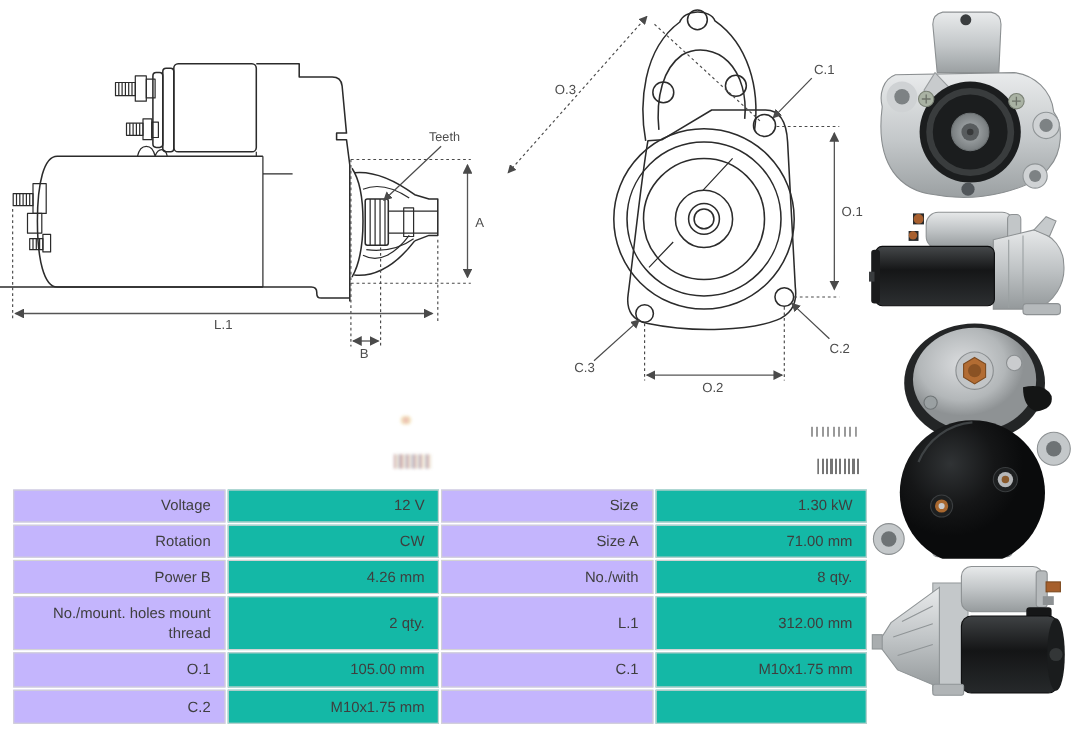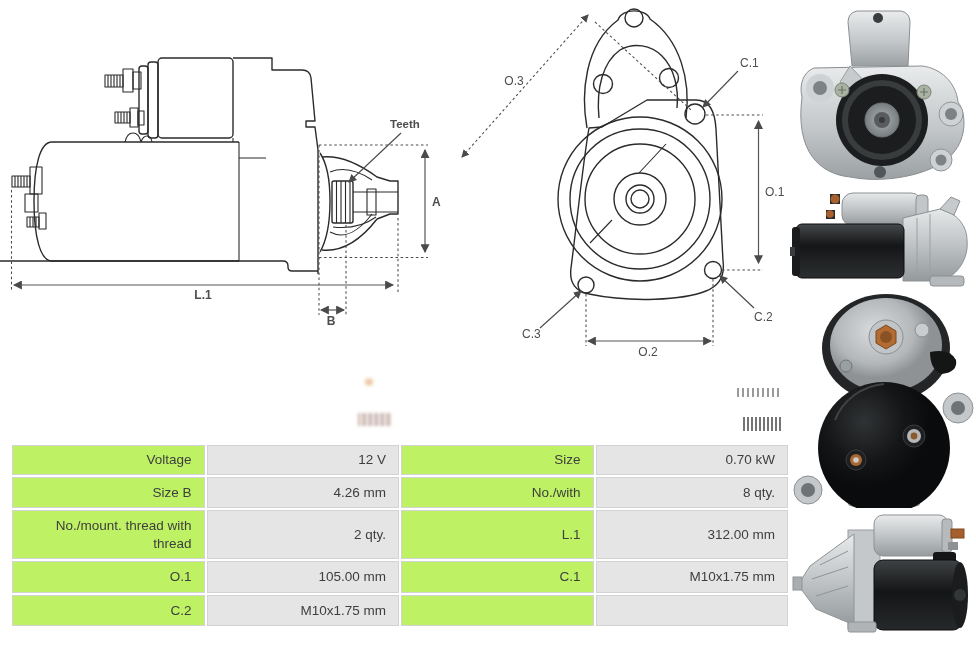--- a/index.html
+++ b/index.html
@@ -3,21 +3,21 @@
 <meta charset="utf-8">
 <style>
   html,body{margin:0;padding:0;}
   body{
     width:976px;height:664px;position:relative;background:#fff;
     font-family:"Liberation Sans",sans-serif;overflow:hidden;
   }
   .abs{position:absolute;}
 
   
-  .drawing-side{left:0;top:0;width:450px;height:340px;font-weight:bold;}
+  .drawing-side{left:0;top:0;width:450px;height:340px;}
   .drawing-front{left:450px;top:0;width:340px;height:375px;}
   svg .outline{fill:none;stroke:#2b2b2b;stroke-width:1.4;stroke-linejoin:round;}
   svg .outline-thin{fill:none;stroke:#2b2b2b;stroke-width:1.1;stroke-linejoin:round;}
   svg .dim{fill:none;stroke:#555;stroke-width:1.2;}
   svg .dot{fill:none;stroke:#4a4a4a;stroke-width:1.05;stroke-dasharray:2.5 2.6;}
   svg .leader{fill:none;stroke:#4a4a4a;stroke-width:1.1;}
   svg text.dimlbl{fill:#4d4d4d;font-size:12px;font-family:"Liberation Sans",sans-serif;}
   svg text.small{font-size:11.5px;}
 
   
@@ -47,22 +47,22 @@
   
   .spec-table{left:10px;top:443px;width:780px;}
   table.spec{width:100%;border-collapse:separate;border-spacing:2px;table-layout:fixed;}
   table.spec td{
     border:1px solid #d3d3d3;
     font-size:13.5px;color:#3e3e3e;
     text-align:right;vertical-align:middle;
     padding:2px 12px;line-height:1.32;
     overflow:hidden;
   }
-  td.lbl{background:#bef264;}
-  td.val{background:#e5e5e5;}
+  td.lbl{background:#c4b5fd;}
+  td.val{background:#14b8a6;}
   tr.h24 td{height:24px;} tr.h25 td{height:25px;}
   tr.h43 td{height:43px;} tr.h26 td{height:26px;}
 </style>
 </head>
 <body>
 
 <div class="abs drawing-side">
 <svg width="450" height="340" viewBox="0 0 450 340">
   <defs>
     <marker id="ahS" viewBox="0 0 8 8" refX="7" refY="4" markerWidth="7.5" markerHeight="7.5" orient="auto-start-reverse">
@@ -324,30 +324,36 @@
 <div class="smudge smudge-c"></div>
 <div class="smudge smudge-d"></div>
 
 <div class="abs spec-table">
 <table class="spec">
   <tbody>
     <tr class="h24">
       <td class="lbl">Voltage</td>
       <td class="val">12 V</td>
       <td class="lbl">Size</td>
-      <td class="val">0.70 kW</td>
+      <td class="val">1.30 kW</td>
+    </tr>
+    <tr class="h24">
+      <td class="lbl">Rotation</td>
+      <td class="val">CW</td>
+      <td class="lbl">Size A</td>
+      <td class="val">71.00 mm</td>
     </tr>
     <tr class="h25">
-      <td class="lbl">Size B</td>
+      <td class="lbl">Power B</td>
       <td class="val">4.26 mm</td>
       <td class="lbl">No./with</td>
       <td class="val">8 qty.</td>
     </tr>
     <tr class="h43">
-      <td class="lbl">No./mount. thread with thread</td>
+      <td class="lbl">No./mount. holes mount thread</td>
       <td class="val">2 qty.</td>
       <td class="lbl">L.1</td>
       <td class="val">312.00 mm</td>
     </tr>
     <tr class="h26">
       <td class="lbl">O.1</td>
       <td class="val">105.00 mm</td>
       <td class="lbl">C.1</td>
       <td class="val">M10x1.75 mm</td>
     </tr>

